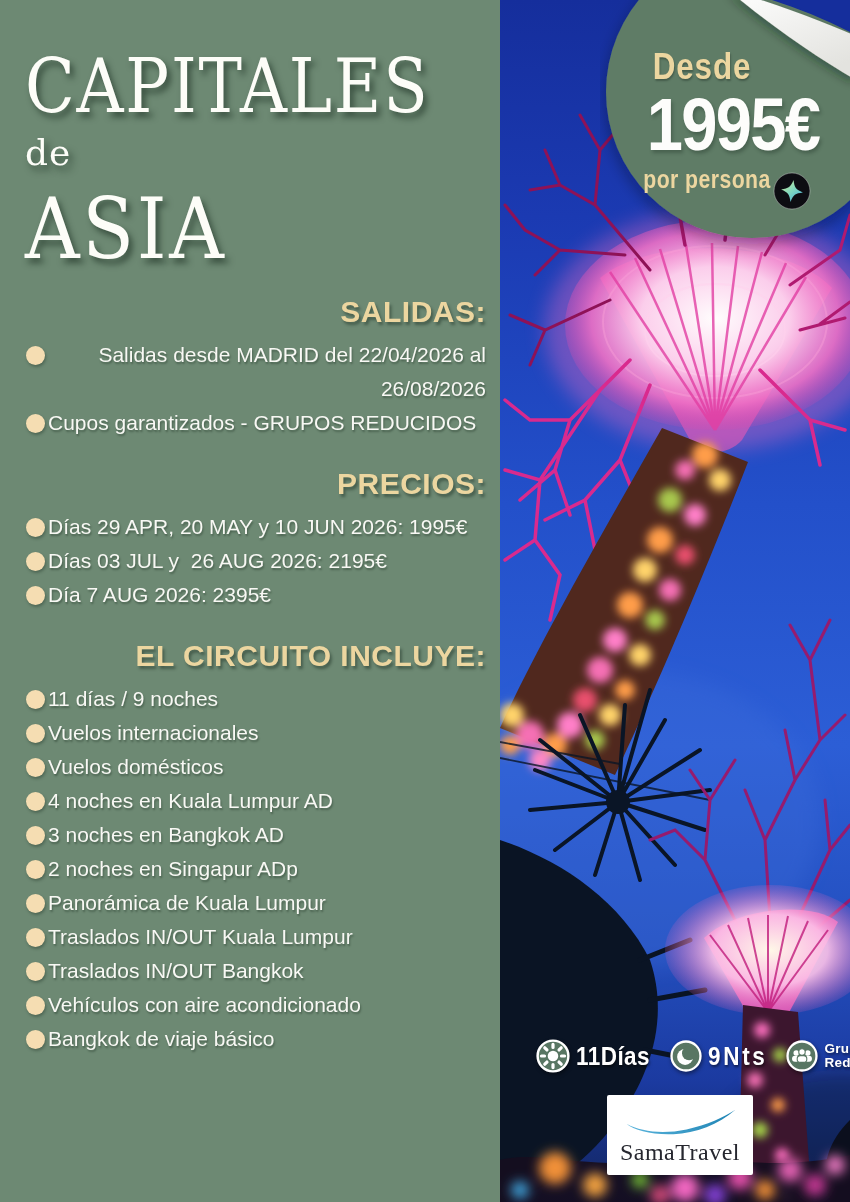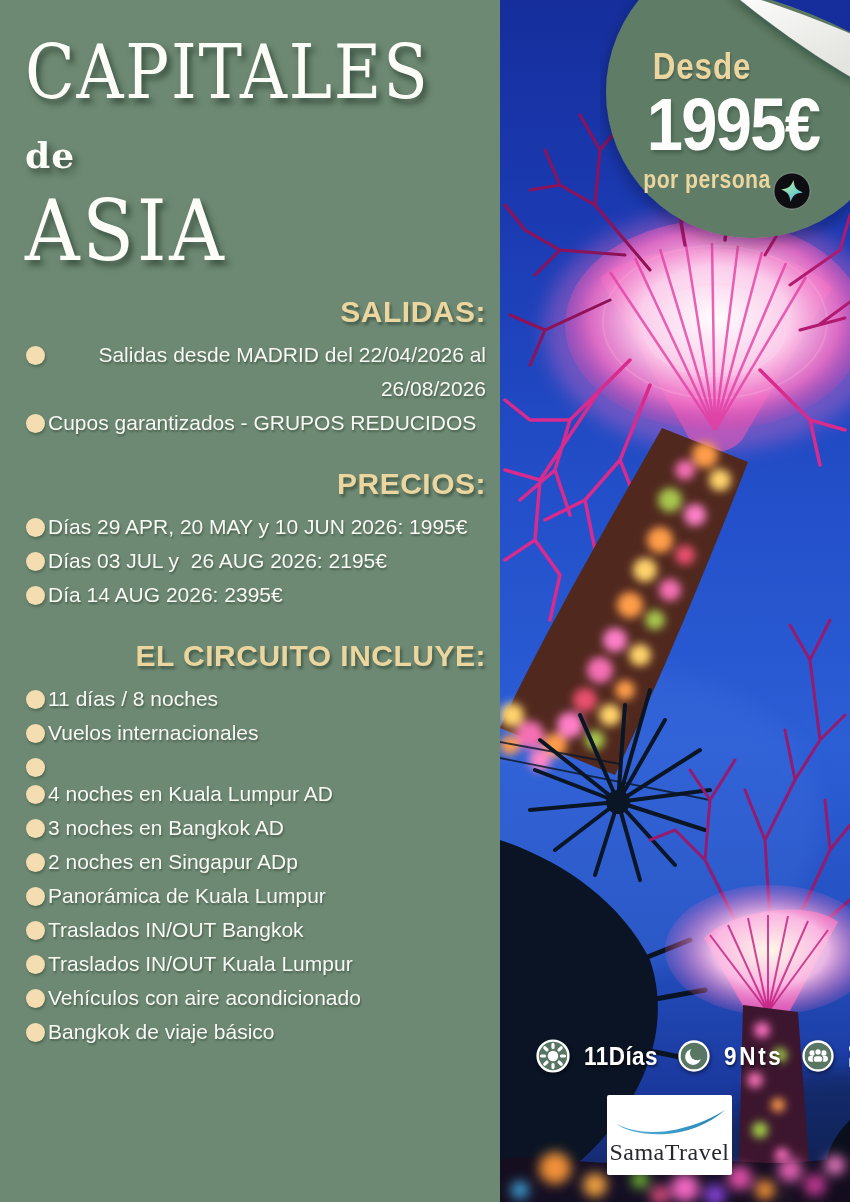--- a/index.html
+++ b/index.html
@@ -2,25 +2,25 @@
 <html style="--panel-green: #6d8973; --badge-green: #5e7c66; --icon-green: #587663; --accent-cream: #ecd6a0; --bullet-cream: #f5ddb2; --text-white: #f8f8f4;"><head>
 <meta charset="utf-8">
 <style>
   html,body{margin:0;padding:0;background:#222;}
   .poster{position:relative;width:850px;height:1202px;overflow:hidden;
     background:var(--panel-green,#6d8973);font-family:"Liberation Sans",sans-serif;}
 
   
   .left-panel{position:absolute;left:0;top:0;width:500px;height:1202px;
     background:var(--panel-green,#6d8973);}
-  .title-block{position:absolute;left:25px;top:35px;color:#fdfdf8;}
+  .title-block{position:absolute;left:25px;top:49px;color:#fdfdf8;}
   .title-line{font-family:"DejaVu Serif",serif;color:#fdfdf8;
     text-shadow:4px 5px 7px rgba(22,40,28,.6);line-height:1;}
   .t1{font-size:74px;letter-spacing:2px;transform:scaleX(.88);transform-origin:left top;}
-  .t2{font-size:36px;margin-top:28px;letter-spacing:1px;font-weight:bold;}
+  .t2{font-size:36px;margin-top:12px;letter-spacing:1px;}
   .t3{font-size:84px;margin-top:16px;letter-spacing:3px;transform:scaleX(.9);transform-origin:left top;}
 
   .sections{position:absolute;left:26px;top:296px;width:460px;text-align:right;}
   .sec-heading{margin:0;font-size:30px;font-weight:700;line-height:32px;letter-spacing:.5px;
     color:var(--accent-cream,#ecd6a0);text-shadow:2px 3px 3px rgba(22,40,28,.45);}
   .sec-list{list-style:none;margin:10px 0 28px 0;padding:0;}
   .sec-item{display:flex;align-items:flex-start;gap:3px;}
   .bullet{flex:0 0 19px;width:19px;height:19px;margin-top:8px;border-radius:50%;
     background:var(--bullet-cream,#f5ddb2);box-shadow:1px 2px 3px rgba(22,40,28,.35);}
   .item-text{font-size:21px;line-height:34px;color:var(--text-white,#f8f8f4);
@@ -35,31 +35,31 @@
   .badge-desde{left:612px;top:48px;width:180px;font-size:37px;color:var(--accent-cream,#ecd6a0);
     transform:scaleX(.85);letter-spacing:1px;text-shadow:1px 2px 2px rgba(20,35,25,.35);}
   .badge-price{left:607px;top:88px;width:252px;font-size:74px;color:#fdfdfb;
     transform:scaleX(.88);letter-spacing:-2px;text-shadow:2px 3px 4px rgba(20,35,25,.3);}
   .badge-per{left:612px;top:167px;width:190px;font-size:25px;color:var(--accent-cream,#ecd6a0);
     transform:scaleX(.85);letter-spacing:.5px;}
   .sparkle{position:absolute;left:773px;top:172px;width:38px;height:38px;}
 
   
   .trip-badges{position:absolute;left:536px;top:1039px;display:flex;align-items:center;gap:12px;}
-  .trip-badge{display:flex;align-items:center;gap:14px;}
+  .trip-badge{display:flex;align-items:center;gap:6px;}
   .tb-icon{display:block;line-height:0;filter:drop-shadow(1px 2px 2px rgba(0,0,0,.45));}
   .tb-label{font-size:25px;font-weight:800;color:#fff;line-height:1;
     transform:scaleX(.9);transform-origin:left center;letter-spacing:.5px;
     text-shadow:1px 2px 3px rgba(0,0,0,.55);}
   .tb-label.spread{letter-spacing:3px;}
   .tb-label.small{font-size:13.5px;line-height:14px;width:92px;letter-spacing:.3px;
     transform:none;white-space:normal;}
 
   
-  .logo-box{position:absolute;left:607px;top:1095px;width:125px;height:80px;background:#fff;
+  .logo-box{position:absolute;left:607px;top:1095px;width:146px;height:80px;background:#fff;
     border-radius:2px;display:flex;flex-direction:column;align-items:center;justify-content:center;}
   .logo-text{font-family:"Liberation Serif",serif;font-size:24px;color:#26272f;
     letter-spacing:.5px;margin-top:1px;}
 </style>
 </head>
 <body>
 
 <div class="poster">
 
   <div class="left-panel">
@@ -88,61 +88,62 @@
             <li class="sec-item">
               <span class="bullet"></span>
               <span class="item-text">Días 29 APR, 20 MAY y 10 JUN 2026: 1995€</span>
             </li>
             <li class="sec-item">
               <span class="bullet"></span>
               <span class="item-text">Días 03 JUL y  26 AUG 2026: 2195€</span>
             </li>
             <li class="sec-item">
               <span class="bullet"></span>
-              <span class="item-text">Día 14 AUG 2026: 2395€</span>
+              <span class="item-text">Día 7 AUG 2026: 2395€</span>
             </li>
           </ul>
         </section>
         <section>
           <h2 class="sec-heading">EL CIRCUITO INCLUYE:</h2>
           <ul class="sec-list">
             <li class="sec-item">
               <span class="bullet"></span>
-              <span class="item-text">11 días / 8 noches</span>
+              <span class="item-text">11 días / 9 noches</span>
             </li>
             <li class="sec-item">
               <span class="bullet"></span>
               <span class="item-text">Vuelos internacionales</span>
             </li>
             <li class="sec-item">
               <span class="bullet"></span>
+              <span class="item-text">Vuelos domésticos</span>
             </li>
             <li class="sec-item">
               <span class="bullet"></span>
               <span class="item-text">4 noches en Kuala Lumpur AD</span>
             </li>
             <li class="sec-item">
               <span class="bullet"></span>
               <span class="item-text">3 noches en Bangkok AD</span>
             </li>
             <li class="sec-item">
               <span class="bullet"></span>
               <span class="item-text">2 noches en Singapur ADp</span>
             </li>
             <li class="sec-item">
               <span class="bullet"></span>
               <span class="item-text">Panorámica de Kuala Lumpur</span>
             </li>
             <li class="sec-item">
               <span class="bullet"></span>
+              <span class="item-text">Traslados IN/OUT Kuala Lumpur</span>
+            </li>
+            <li class="sec-item">
+              <span class="bullet"></span>
               <span class="item-text">Traslados IN/OUT Bangkok</span>
-            </li>
-            <li class="sec-item">
-              <span class="bullet"></span>
-              <span class="item-text">Traslados IN/OUT Kuala Lumpur</span>
             </li>
             <li class="sec-item">
               <span class="bullet"></span>
               <span class="item-text">Vehículos con aire acondicionado</span>
             </li>
             <li class="sec-item">
               <span class="bullet"></span>
               <span class="item-text">Bangkok de viaje básico</span>
             </li>
           </ul>

